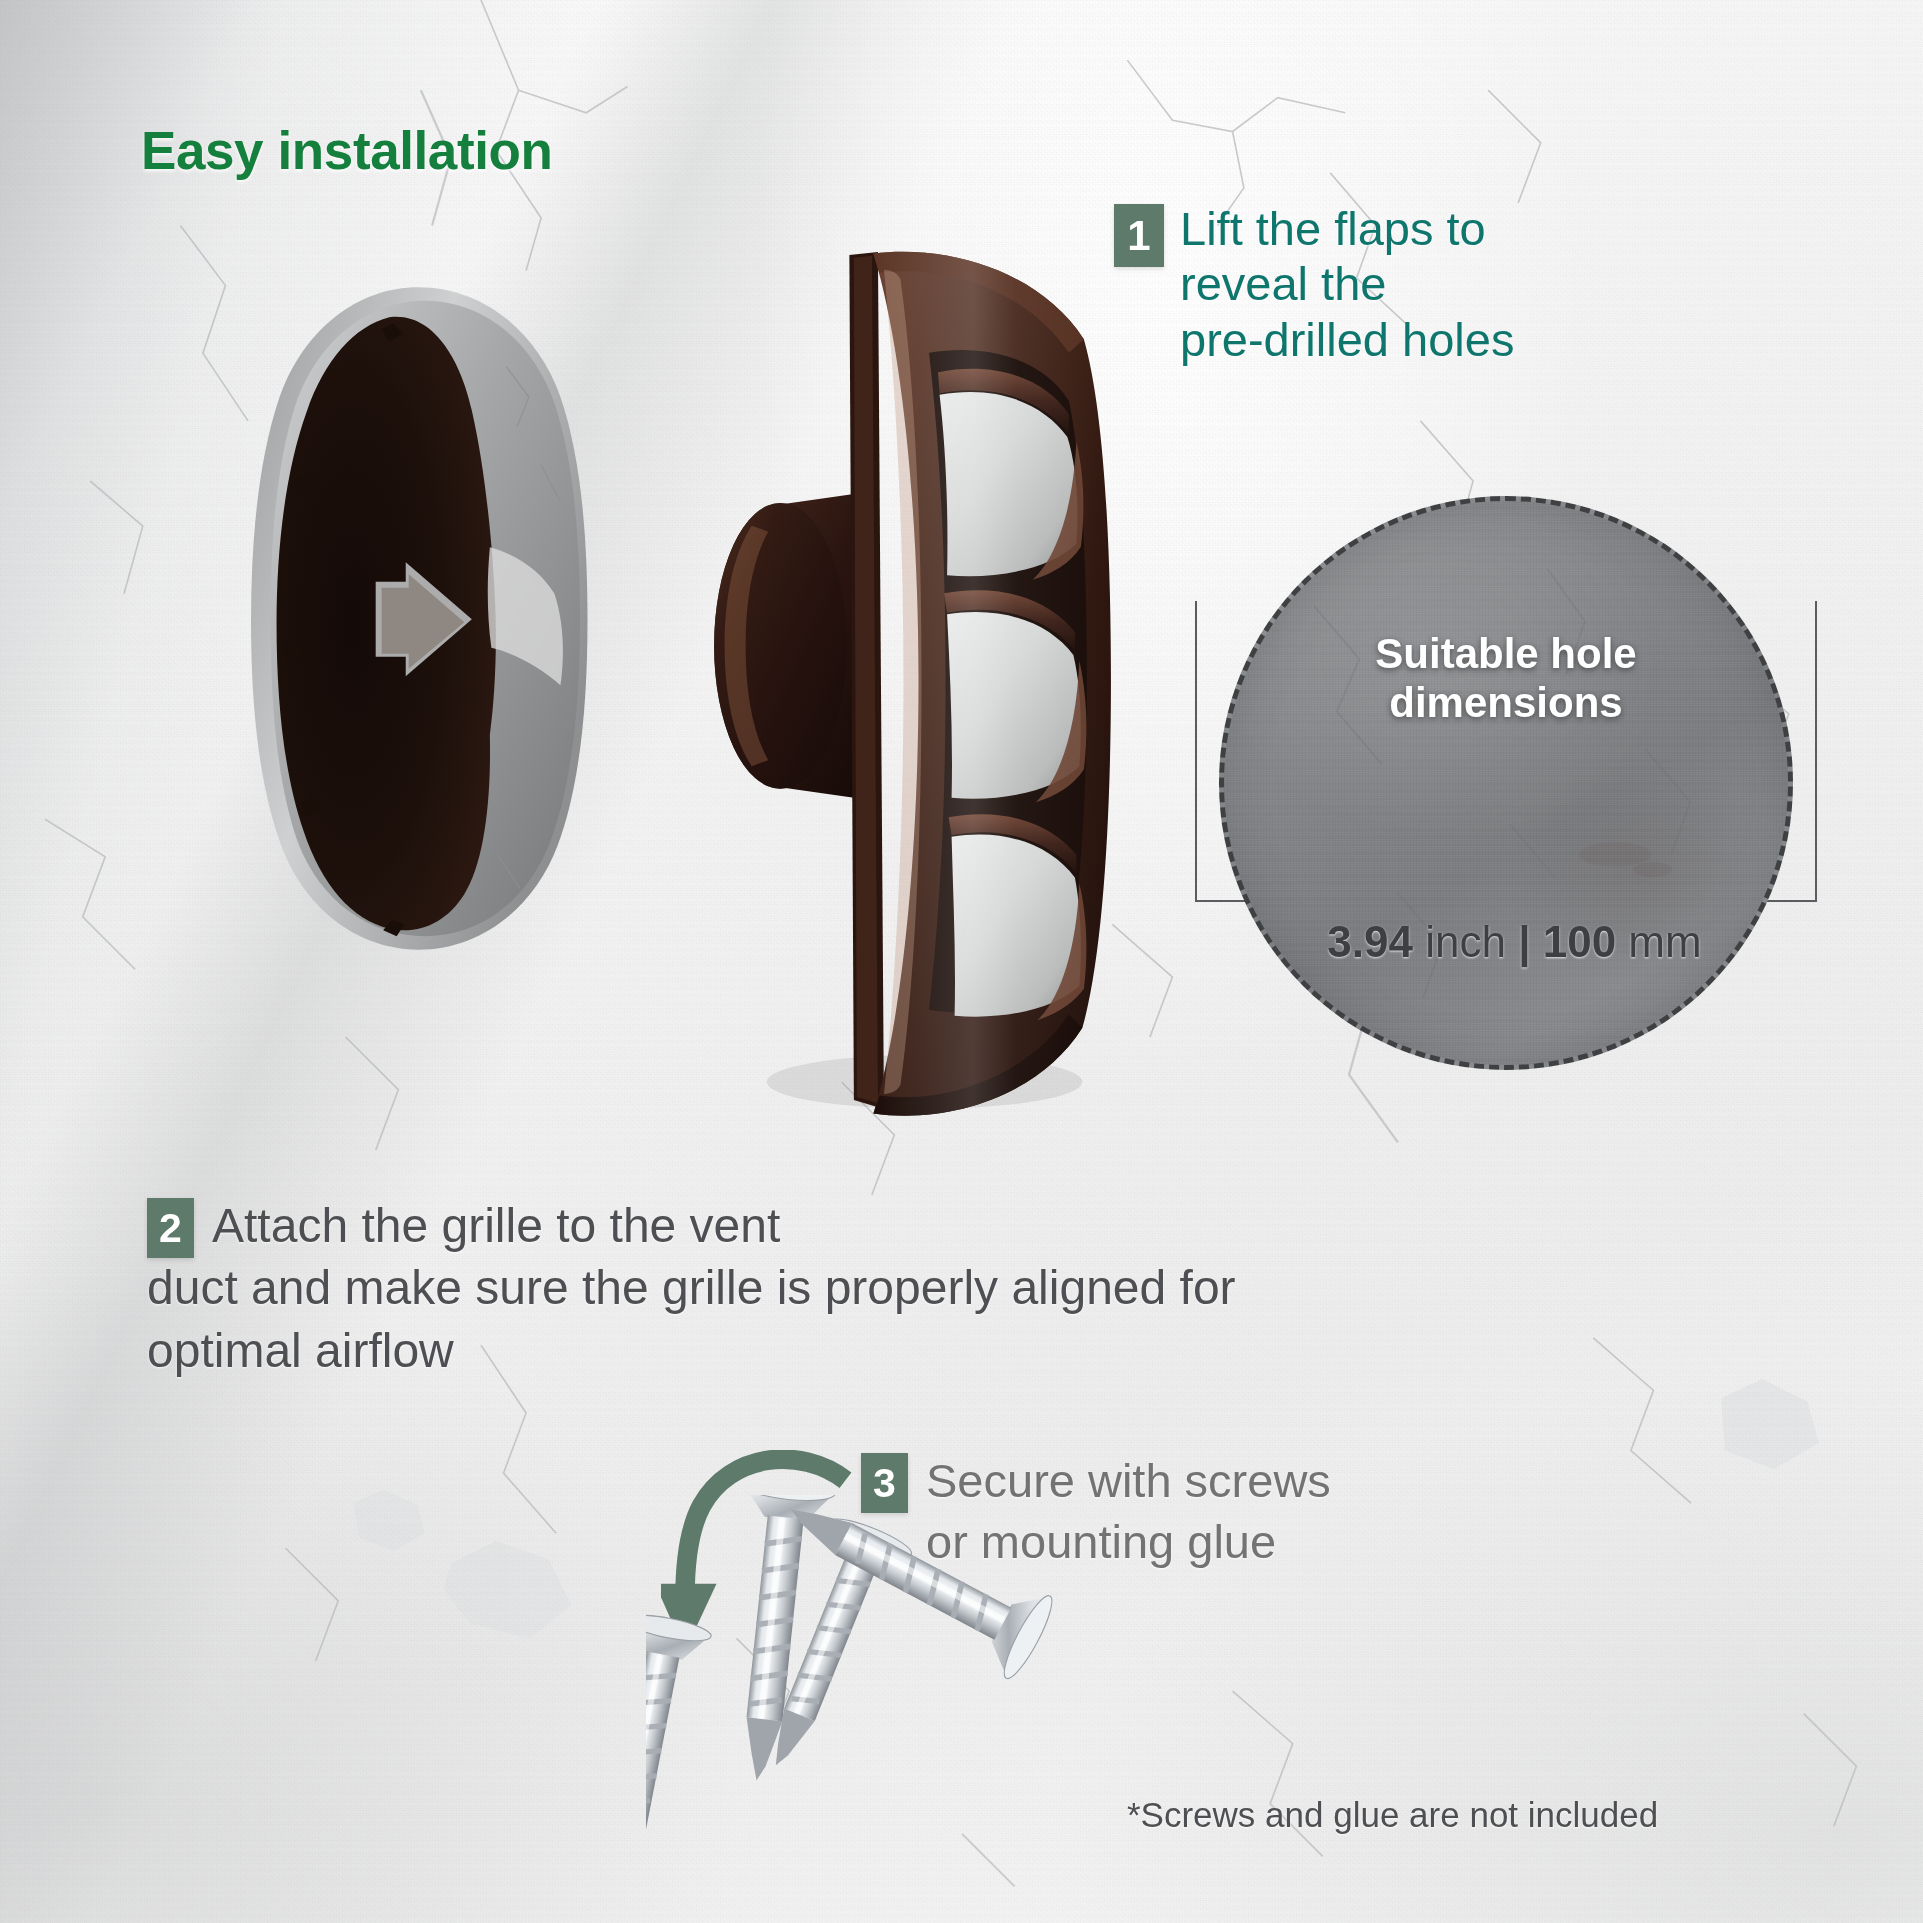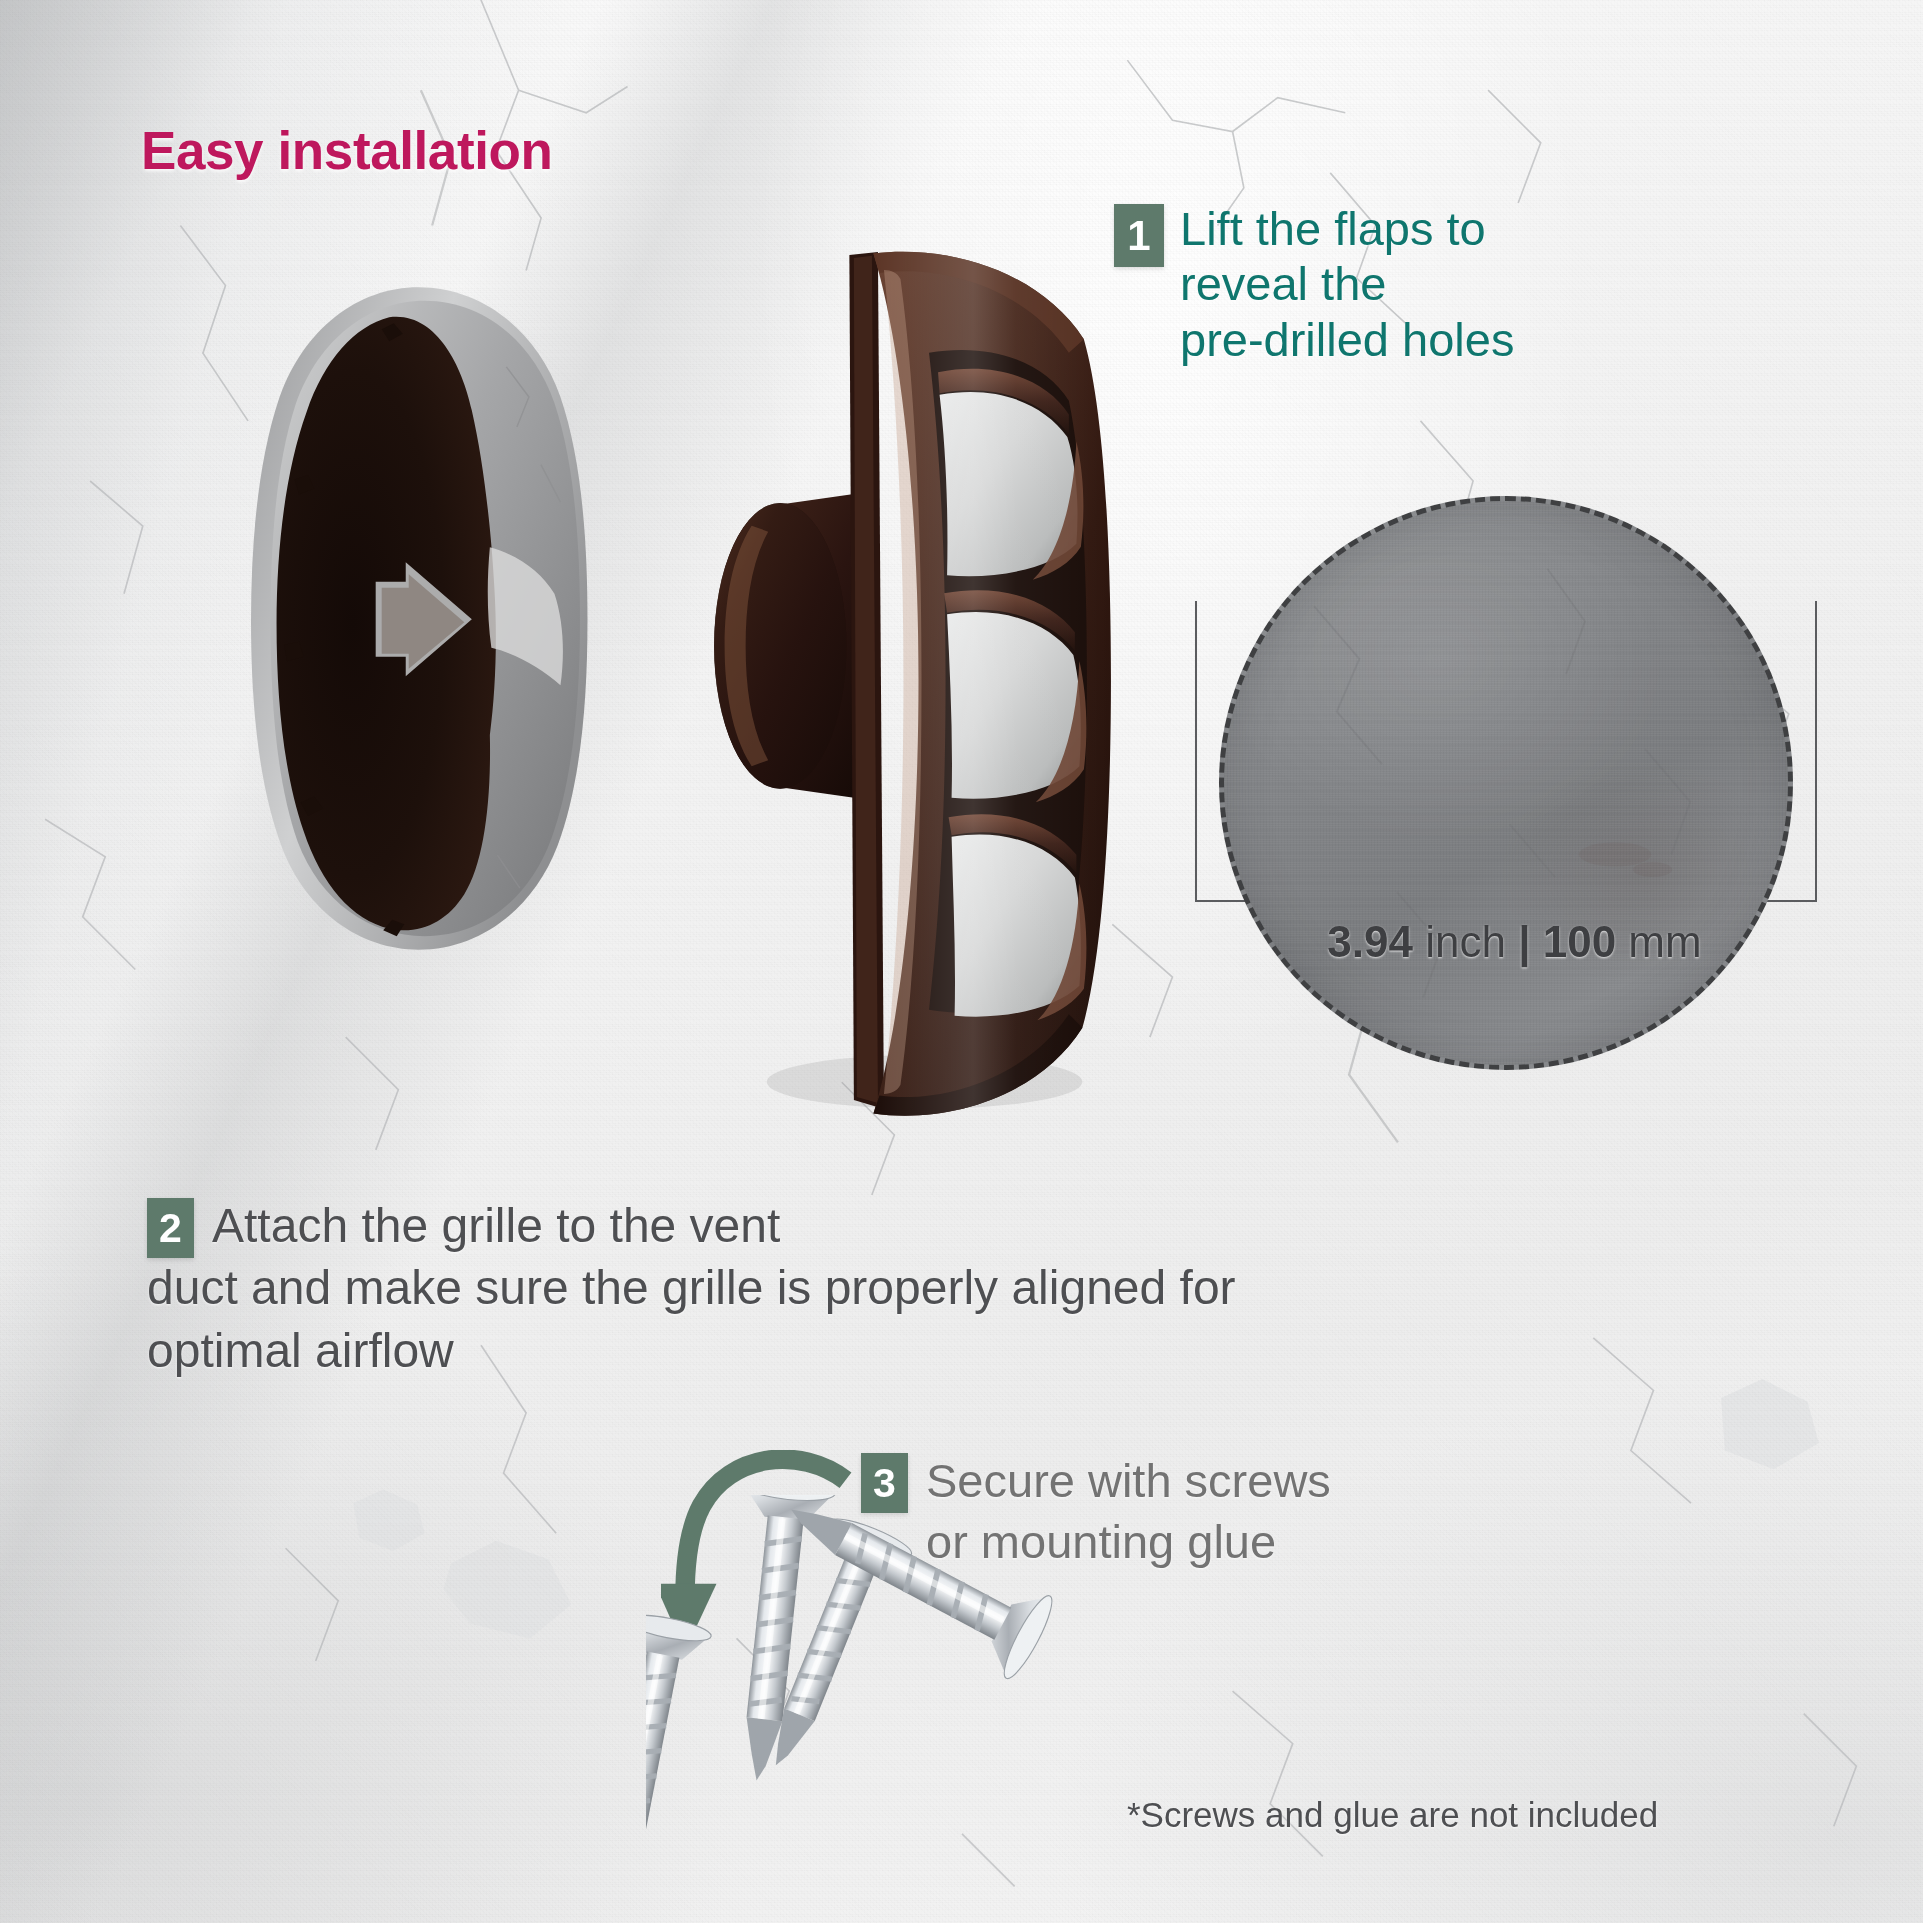--- a/index.html
+++ b/index.html
@@ -32,21 +32,21 @@
     background-image:
       repeating-linear-gradient(0deg, rgba(150,150,150,0.030) 0 0.8px, rgba(255,255,255,0) 0.8px 2.3px),
       repeating-linear-gradient(90deg, rgba(150,150,150,0.025) 0 0.8px, rgba(255,255,255,0) 0.8px 3px),
       repeating-linear-gradient(45deg, rgba(140,140,140,0.018) 0 1.5px, rgba(255,255,255,0) 1.5px 3.8px);
     opacity:.95; pointer-events:none;
   }
   .cracks { position:absolute; inset:0; pointer-events:none; }
   h1#title {
     position:absolute; left:141px; top:120px;
     font-size:53px; font-weight:bold; letter-spacing:-0.4px;
-    color:#be185d;
+    color:#15803d;
     text-shadow:0 1.5px 3.8px rgba(255,255,255,0.85);
   }
 
   
   .badge {
     display:inline-flex; align-items:center; justify-content:center;
     background:#5e7a6b; color:#ffffff;
     font-weight:bold; line-height:1;
     box-shadow:0 1.5px 4.5px rgba(0,0,0,0.12);
   }
@@ -406,20 +406,24 @@
         <path d="M560 330 L620 400 L595 470"></path>
         <path d="M230 520 L290 590 L265 660"></path>
         <path d="M380 430 L440 500"></path>
       </g>
       <g fill="#6a5b57" opacity="0.35">
         <ellipse cx="520" cy="470" rx="48" ry="16"></ellipse>
         <ellipse cx="570" cy="490" rx="26" ry="10"></ellipse>
       </g>
     </svg>
     <div id="circle-text">
+      <div class="h">
+        <span>Suitable hole</span><br>
+        <span>dimensions</span>
+      </div>
     </div>
   </div>
 
   <div id="dimlabel">
     <b>3.94</b>
     <span class="u">inch</span>
     <b>|</b>
     <b>100</b>
     <span class="u">mm</span>
   </div>

